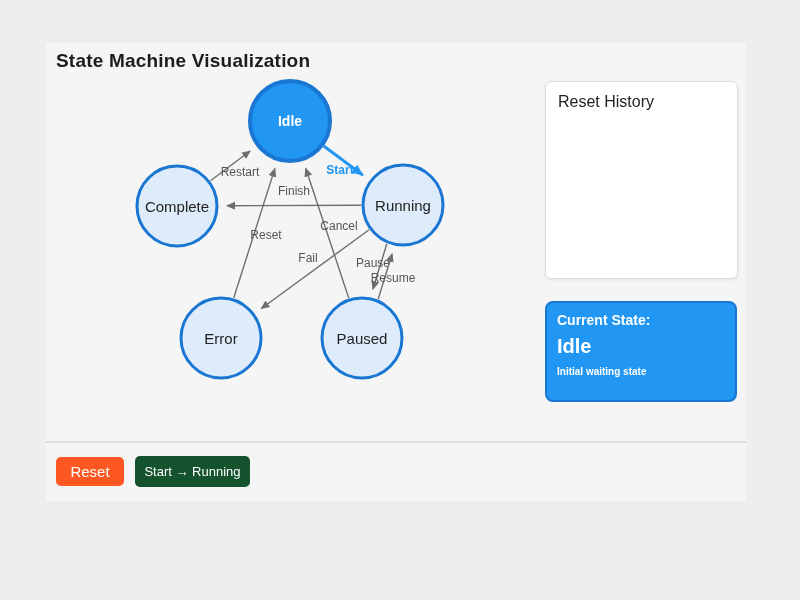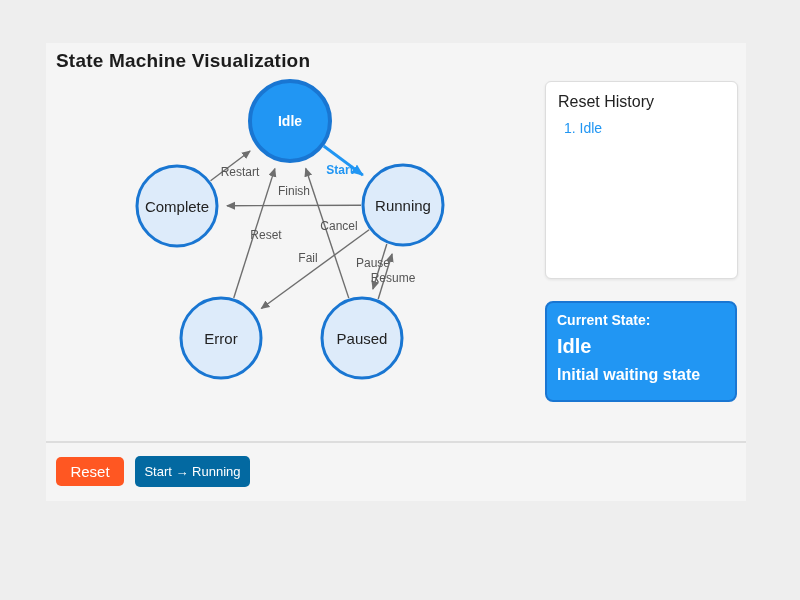--- a/index.html
+++ b/index.html
@@ -56,21 +56,21 @@
     left: 499px; top: 258px;
     width: 192px; height: 101px;
     background: #2196F3;
     border: 2px solid #1976D2;
     border-radius: 8px;
     color: #ffffff;
     padding: 9px 10px;
   }
   .current-heading { font-size: 14px; font-weight: 700; }
   .current-state-name { font-size: 20px; font-weight: 700; margin-top: 7px; }
-  .current-desc { font-size: 16px; font-weight: 600; margin-top: 8px; }
+  .current-desc { font-size: 10px; font-weight: 600; margin-top: 8px; }
   .footer-divider {
     position: absolute;
     left: 0; top: 398px;
     width: 700px; height: 0;
     border-top: 2px solid #dddddd;
   }
   .footer {
     position: absolute;
     left: 0; top: 413px;
     width: 700px; height: 40px;
@@ -85,21 +85,21 @@
   }
   .btn-reset {
     left: 10px; top: 1px;
     width: 68px; height: 29px;
     background: #FF5722;
     font-size: 15px;
   }
   .btn-transition {
     left: 89px; top: 0;
     width: 115px; height: 31px;
-    background: #0369a1;
+    background: #14532d;
     font-size: 13px;
   }
 </style>
 </head>
 <body>
 
 <div class="app-card">
 
   <h1 class="page-title">State Machine Visualization</h1>
 
@@ -149,26 +149,20 @@
         </g>
         <g>
           <circle cx="316" cy="295" r="40" fill="#DDEBFA" stroke="#1976D2" stroke-width="3"></circle>
           <text x="316" y="295" text-anchor="middle" dominant-baseline="central" fill="#222222" font-size="15" font-weight="400">Paused</text>
         </g>
       </g>
   </svg>
 
   <div class="history-panel">
     <div class="history-title">Reset History</div>
-    <div class="history-list">
-      <div class="history-item">
-        <span>1.</span>
-        <span>Idle</span>
-      </div>
-    </div>
   </div>
 
   <div class="current-panel">
     <div class="current-heading">Current State:</div>
     <div class="current-state-name">Idle</div>
     <div class="current-desc">Initial waiting state</div>
   </div>
 
   <div class="footer-divider"></div>
 

